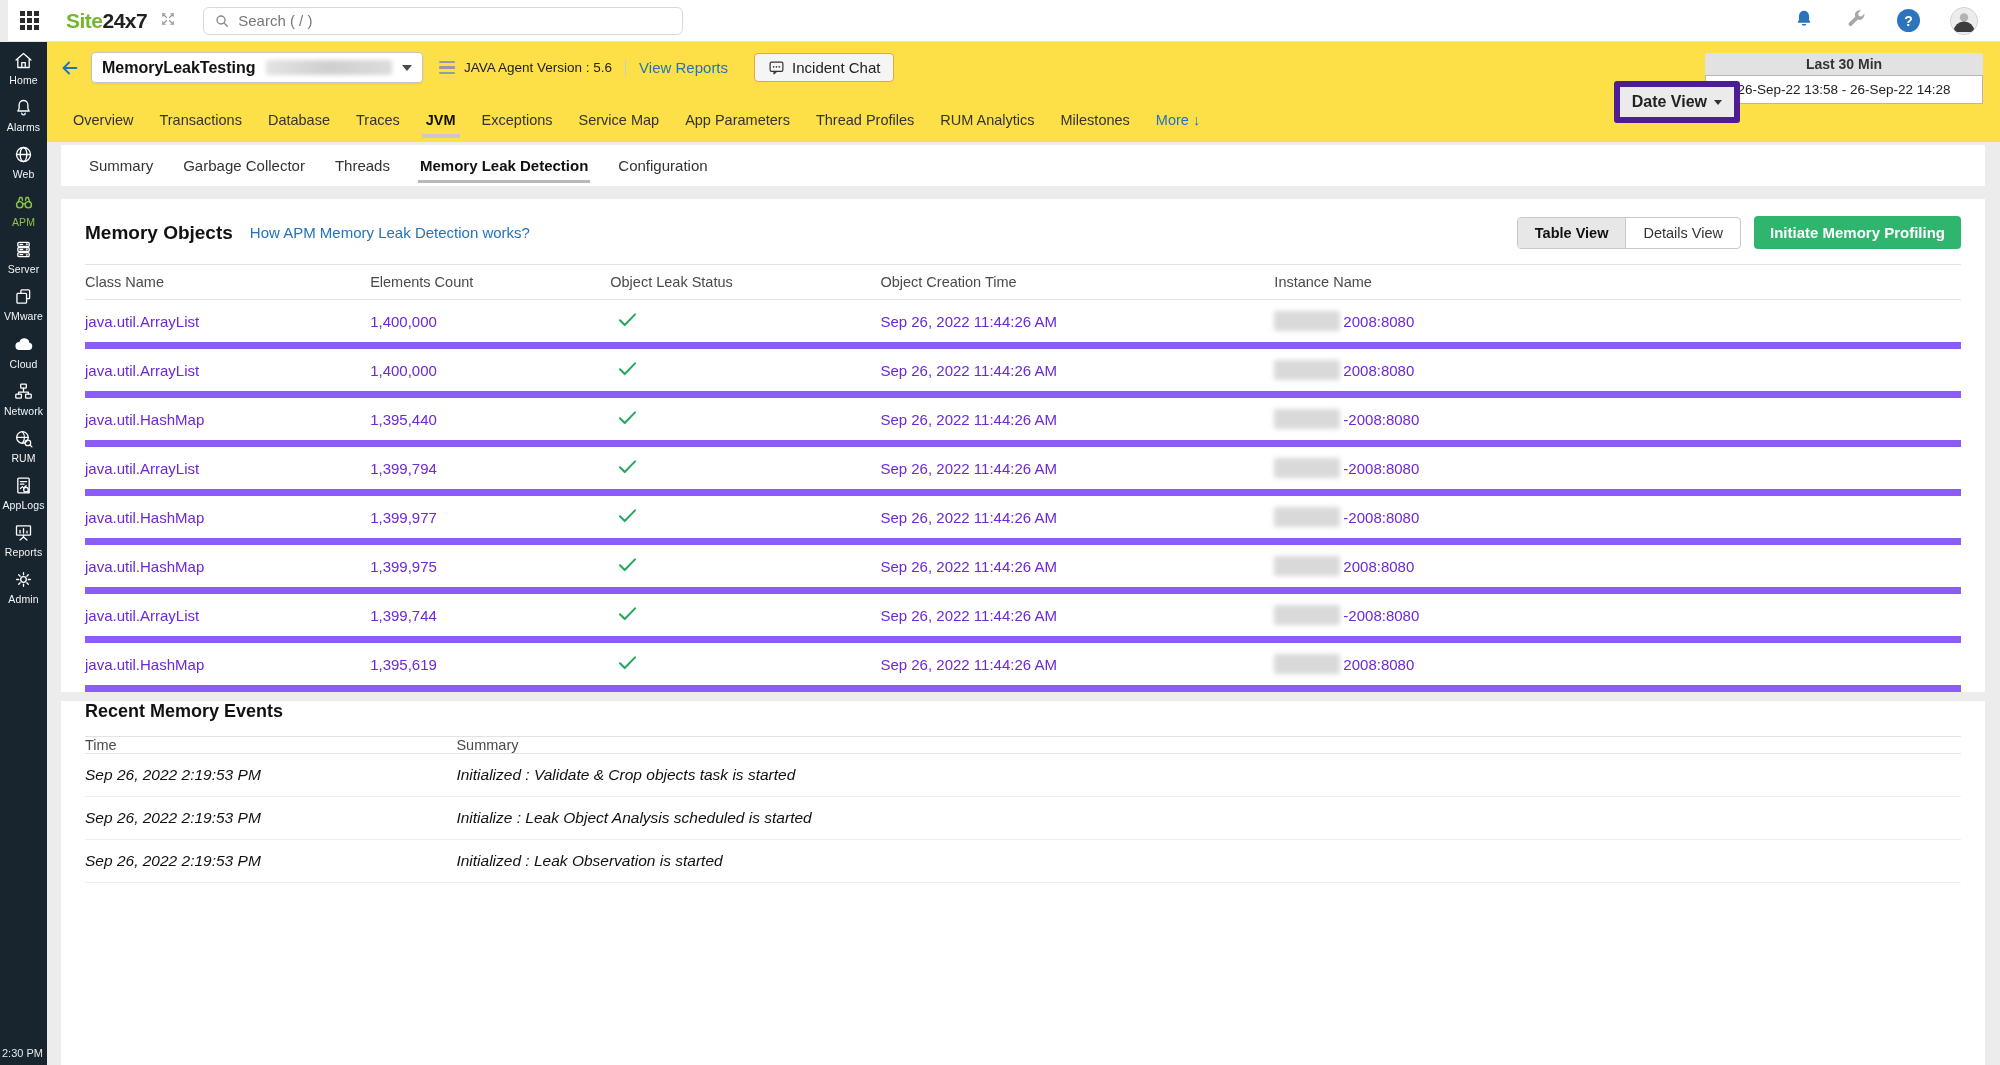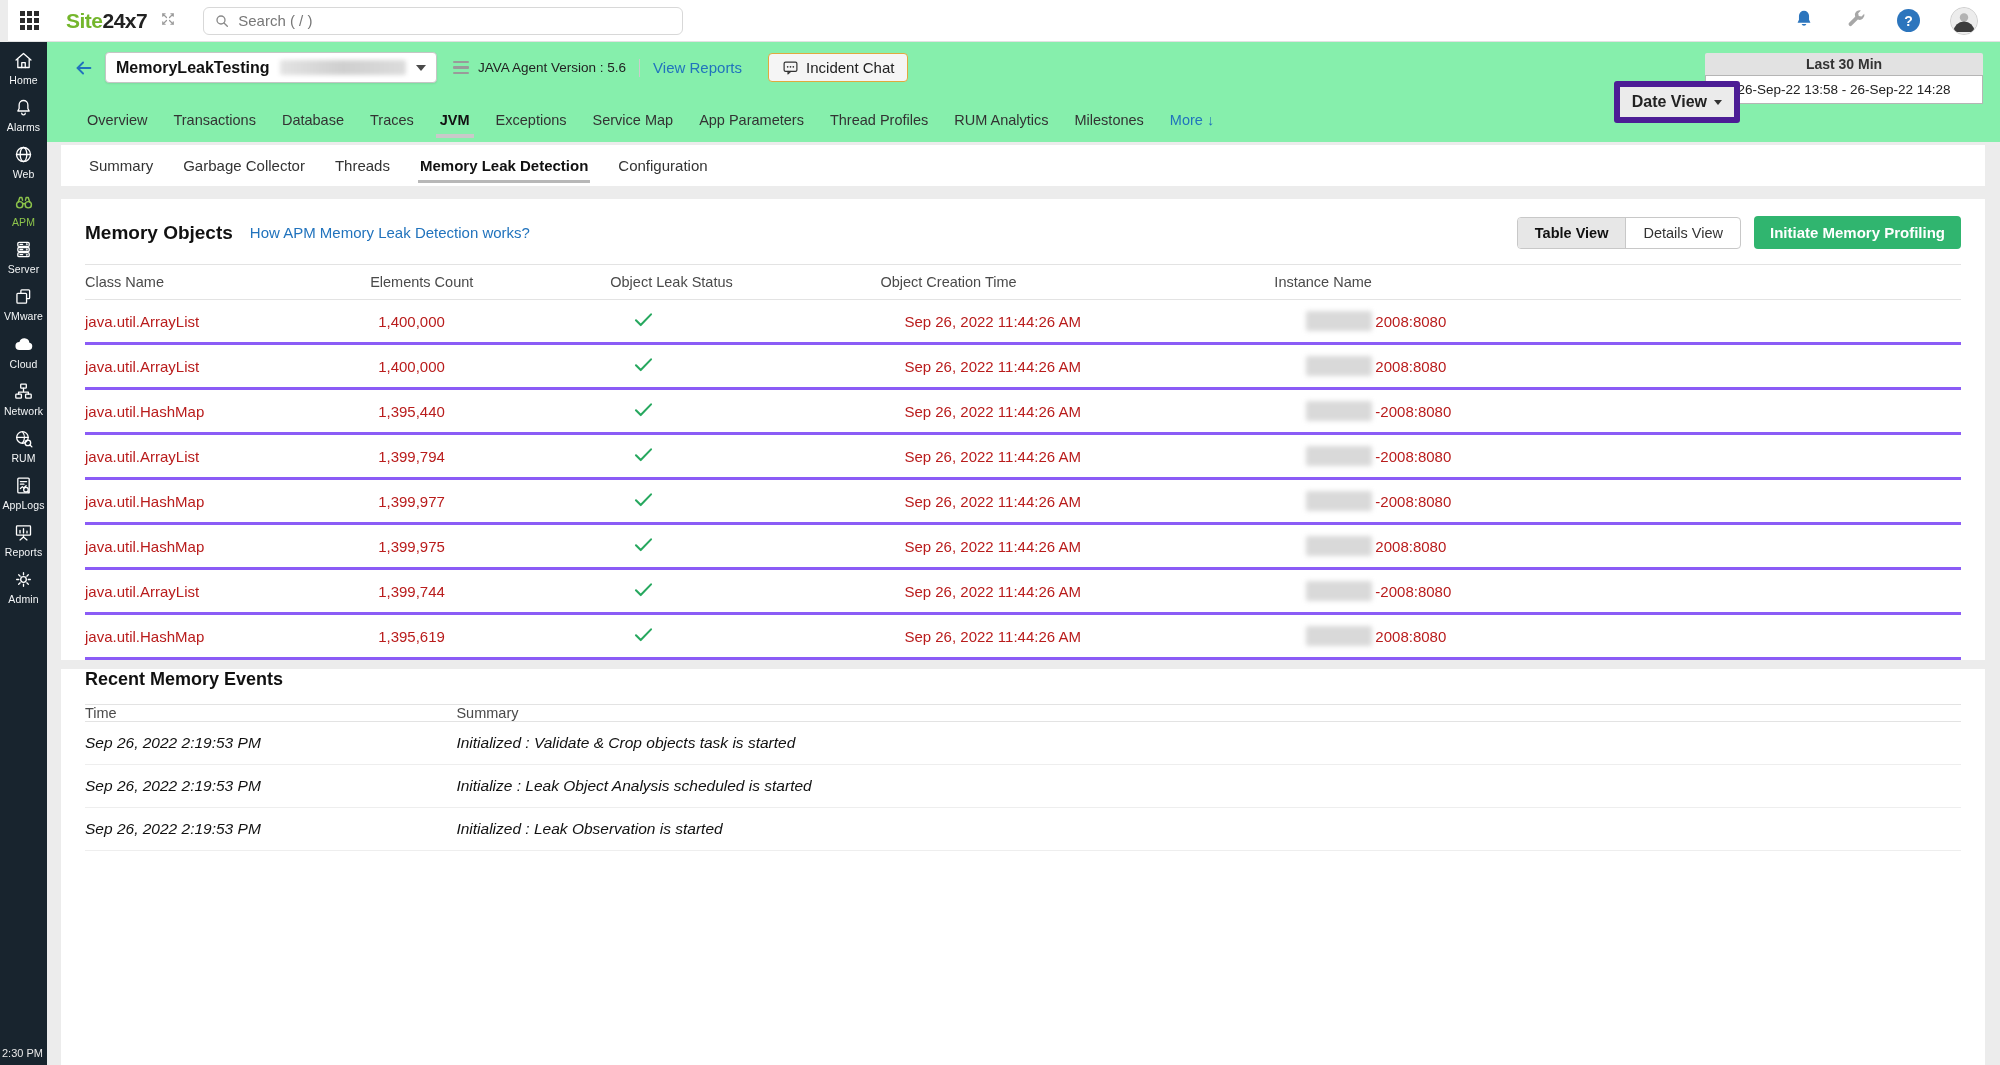--- a/index.html
+++ b/index.html
@@ -24,21 +24,21 @@
   .sidebar { position:absolute; top:42px; left:0; bottom:0; width:47px; background:#18242e; display:flex; flex-direction:column; align-items:center; padding-top:8px; z-index:10; }
   .side-item { display:flex; flex-direction:column; align-items:center; margin-bottom:11px; cursor:pointer; width:47px; }
   .side-item svg { display:block; }
   .side-item .lbl { font-size:10.5px; color:#f4f6f7; margin-top:3px; letter-spacing:0.1px; }
   .side-item.active .lbl { color:#8cc34b; }
   .side-clock { position:absolute; bottom:6px; left:2px; color:#e8e8e8; font-size:11px; white-space:nowrap; }
 
   
   .content { position:absolute; top:42px; left:47px; right:0; bottom:0; background:#ececec; overflow:hidden; }
 
-  .header-band { background:#86efac; height:100px; position:relative; padding-left:18px; }
+  .header-band { background:#fde047; height:100px; position:relative; padding-left:4px; }
   .monitor-row { display:flex; align-items:center; padding-top:9px; height:42px; }
   .back-arrow { margin-left:8px; cursor:pointer; display:flex; }
   .monitor-dd { margin-left:10px; width:332px; height:31px; border:1px solid #c5c5c5; border-radius:4px; background:#fff; box-shadow:0 1px 2px rgba(0,0,0,0.08); display:flex; align-items:center; padding:0 10px; cursor:pointer; }
   .monitor-dd .name { font-weight:bold; font-size:16px; color:#111; white-space:nowrap; }
   .dd-blur { flex:1; height:15px; margin:0 10px; background:linear-gradient(90deg,#e3e3e3,#cfcfcf,#dcdcdc); border-radius:2px; filter:blur(2px); }
   .caret-down { width:0; height:0; border-left:5px solid transparent; border-right:5px solid transparent; border-top:6px solid #4a4a4a; }
   .hamburger { margin-left:16px; display:flex; flex-direction:column; gap:3px; cursor:pointer; }
   .hamburger div { width:16px; height:2.5px; background:#9a9a9a; border-radius:1px; }
   .agent-ver { margin-left:9px; font-size:13.5px; color:#222; white-space:nowrap; }
   .vdiv { width:1px; height:18px; background:#ccc; margin:0 13px; }
@@ -71,21 +71,21 @@
   .card-title { font-size:19px; font-weight:bold; color:#111; }
   .help-link { margin-left:17px; font-size:15px; }
   .mo-controls { margin-left:auto; display:flex; align-items:center; }
   .seg { display:flex; border:1px solid #c8c8c8; border-radius:4px; overflow:hidden; font-size:14.5px; background:#fff; }
   .seg .opt { padding:7px 17px; cursor:pointer; color:#333; }
   .seg .opt.on { background:#e7e7e7; font-weight:bold; color:#111; border-right:1px solid #c8c8c8; }
   .green-btn { margin-left:13px; background:#30b56f; color:#fff; font-weight:bold; font-size:15px; padding:8px 16px; border-radius:4px; border:none; cursor:pointer; font-family:inherit; }
 
   .mo-grid { display:grid; grid-template-columns:15.2% 12.8% 14.4% 21% 1fr; align-items:center; }
   .mo-head { margin-top:15px; border-top:1px solid #e3e3e3; border-bottom:1px solid #e3e3e3; padding:9px 0; color:#4a4a4a; font-size:14.5px; }
-  .mo-row { padding:11px 0; border-bottom:3px solid #8b5cf6; font-size:15px; color:#b91c1c;gap:8px; }
+  .mo-row { padding:11px 0; border-bottom:7px solid #8b5cf6; font-size:15px; color:#6d28d9; }
   .mo-row .cell { white-space:nowrap; }
   .inst-cell { display:flex; align-items:center; }
   .blur-pill { width:66px; height:20px; background:#d9d9d9; border-radius:2px; filter:blur(2.5px); margin-right:3px; }
   .check-wrap { padding-left:8px; }
 
   .ev-grid { display:grid; grid-template-columns:19.8% 1fr; align-items:center; }
   .ev-head { margin-top:14px; border-top:1px solid #e3e3e3; border-bottom:1px solid #e3e3e3; padding:0 0; color:#4a4a4a; font-size:14.5px; }
   .ev-row { padding:12px 0; border-bottom:1px solid #eeeeee; font-size:15.5px; color:#111;font-style:italic; }
   .ev-title { font-size:18px; font-weight:bold; color:#111; }
 </style>

